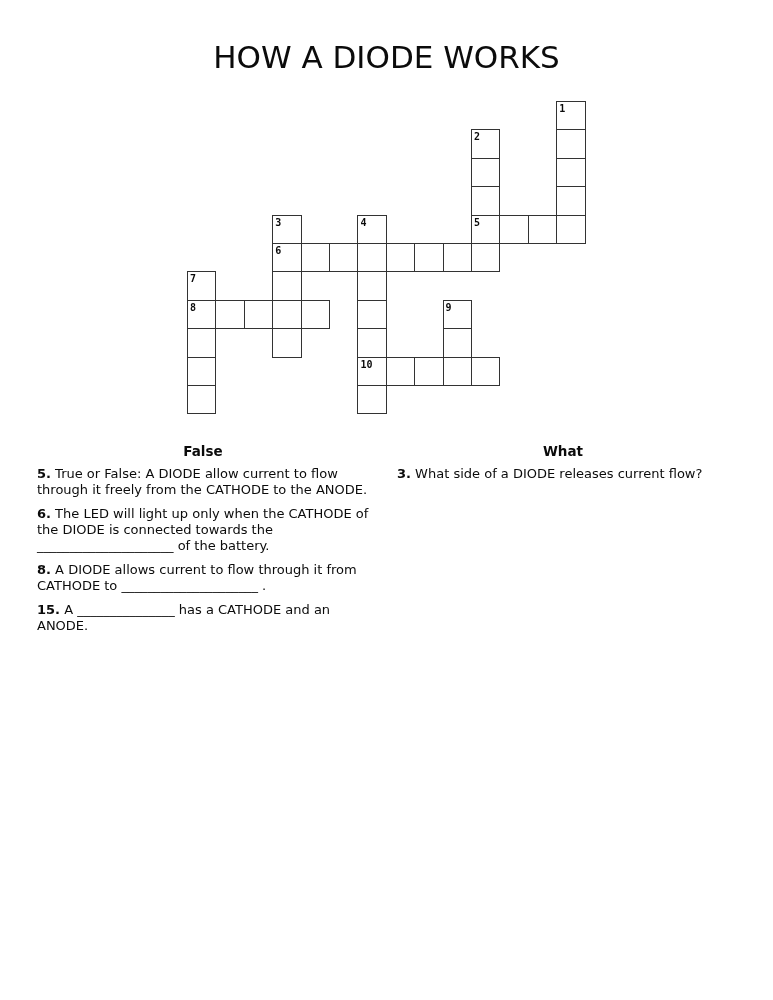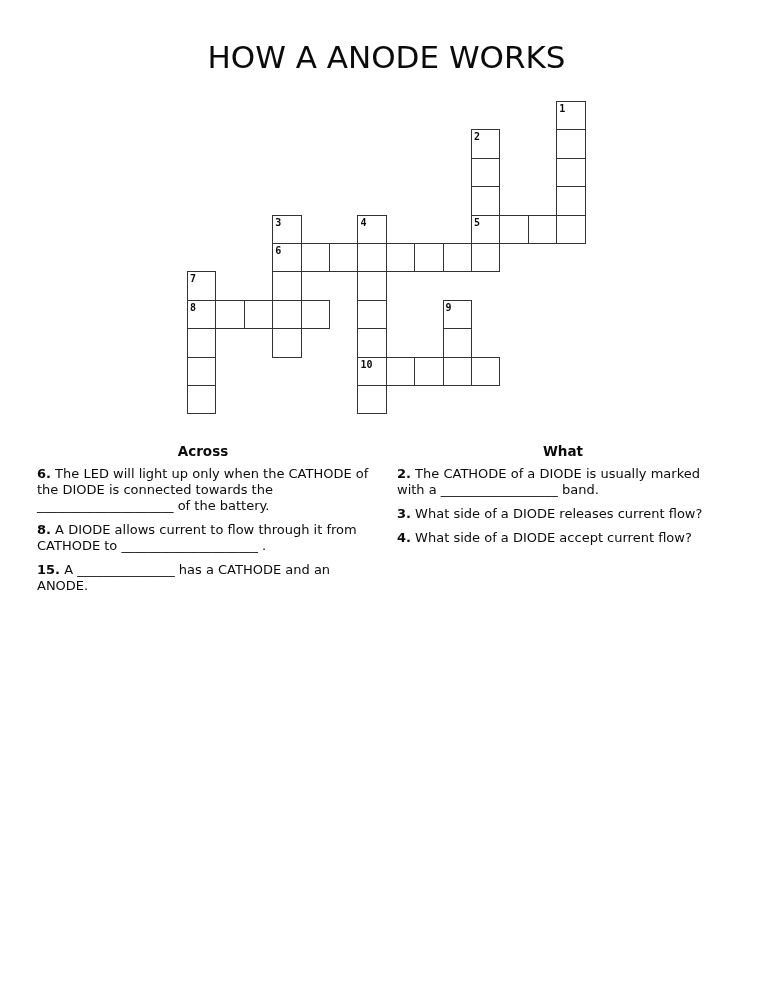--- a/index.html
+++ b/index.html
@@ -73,21 +73,21 @@
   .clue {
     margin: 0 0 8px 0;
   }
   .clue .cnum { font-weight: 700; }
 </style>
 </head>
 <body>
 
 <div class="page">
 
-  <h1 class="title">HOW A ANODE WORKS</h1>
+  <h1 class="title">HOW A DIODE WORKS</h1>
 
   <div class="grid" id="grid">
       <div class="cell" style="left: 369.2px; top: 0px;">
         <span class="num">1</span>
       </div>
       <div class="cell" style="left: 284px; top: 28.4px;">
         <span class="num">2</span>
       </div>
       <div class="cell" style="left: 369.2px; top: 28.4px;"></div>
       <div class="cell" style="left: 284px; top: 56.8px;"></div>
@@ -142,30 +142,29 @@
       </div>
       <div class="cell" style="left: 198.8px; top: 255.6px;"></div>
       <div class="cell" style="left: 227.2px; top: 255.6px;"></div>
       <div class="cell" style="left: 255.6px; top: 255.6px;"></div>
       <div class="cell" style="left: 284px; top: 255.6px;"></div>
       <div class="cell" style="left: 0px; top: 284px;"></div>
       <div class="cell" style="left: 170.4px; top: 284px;"></div>
     </div>
 
   <div class="clues across">
-    <div class="clues-header">Across</div>
+    <div class="clues-header">False</div>
     <div id="across-list">
+        <p class="clue"><span class="cnum">5.</span> True or False: A DIODE allow current to flow through it freely from the CATHODE to the ANODE.</p>
         <p class="clue"><span class="cnum">6.</span> The LED will light up only when the CATHODE of the DIODE is connected towards the _____________________ of the battery.</p>
         <p class="clue"><span class="cnum">8.</span> A DIODE allows current to flow through it from CATHODE to _____________________ .</p>
         <p class="clue"><span class="cnum">15.</span> A _______________ has a CATHODE and an ANODE.</p>
       </div>
   </div>
 
   <div class="clues down">
     <div class="clues-header">What</div>
     <div id="down-list">
-        <p class="clue"><span class="cnum">2.</span> The CATHODE of a DIODE is usually marked with a __________________ band.</p>
         <p class="clue"><span class="cnum">3.</span> What side of a DIODE releases current flow?</p>
-        <p class="clue"><span class="cnum">4.</span> What side of a DIODE accept current flow?</p>
       </div>
   </div>
 
 </div>
 
 </body></html>

